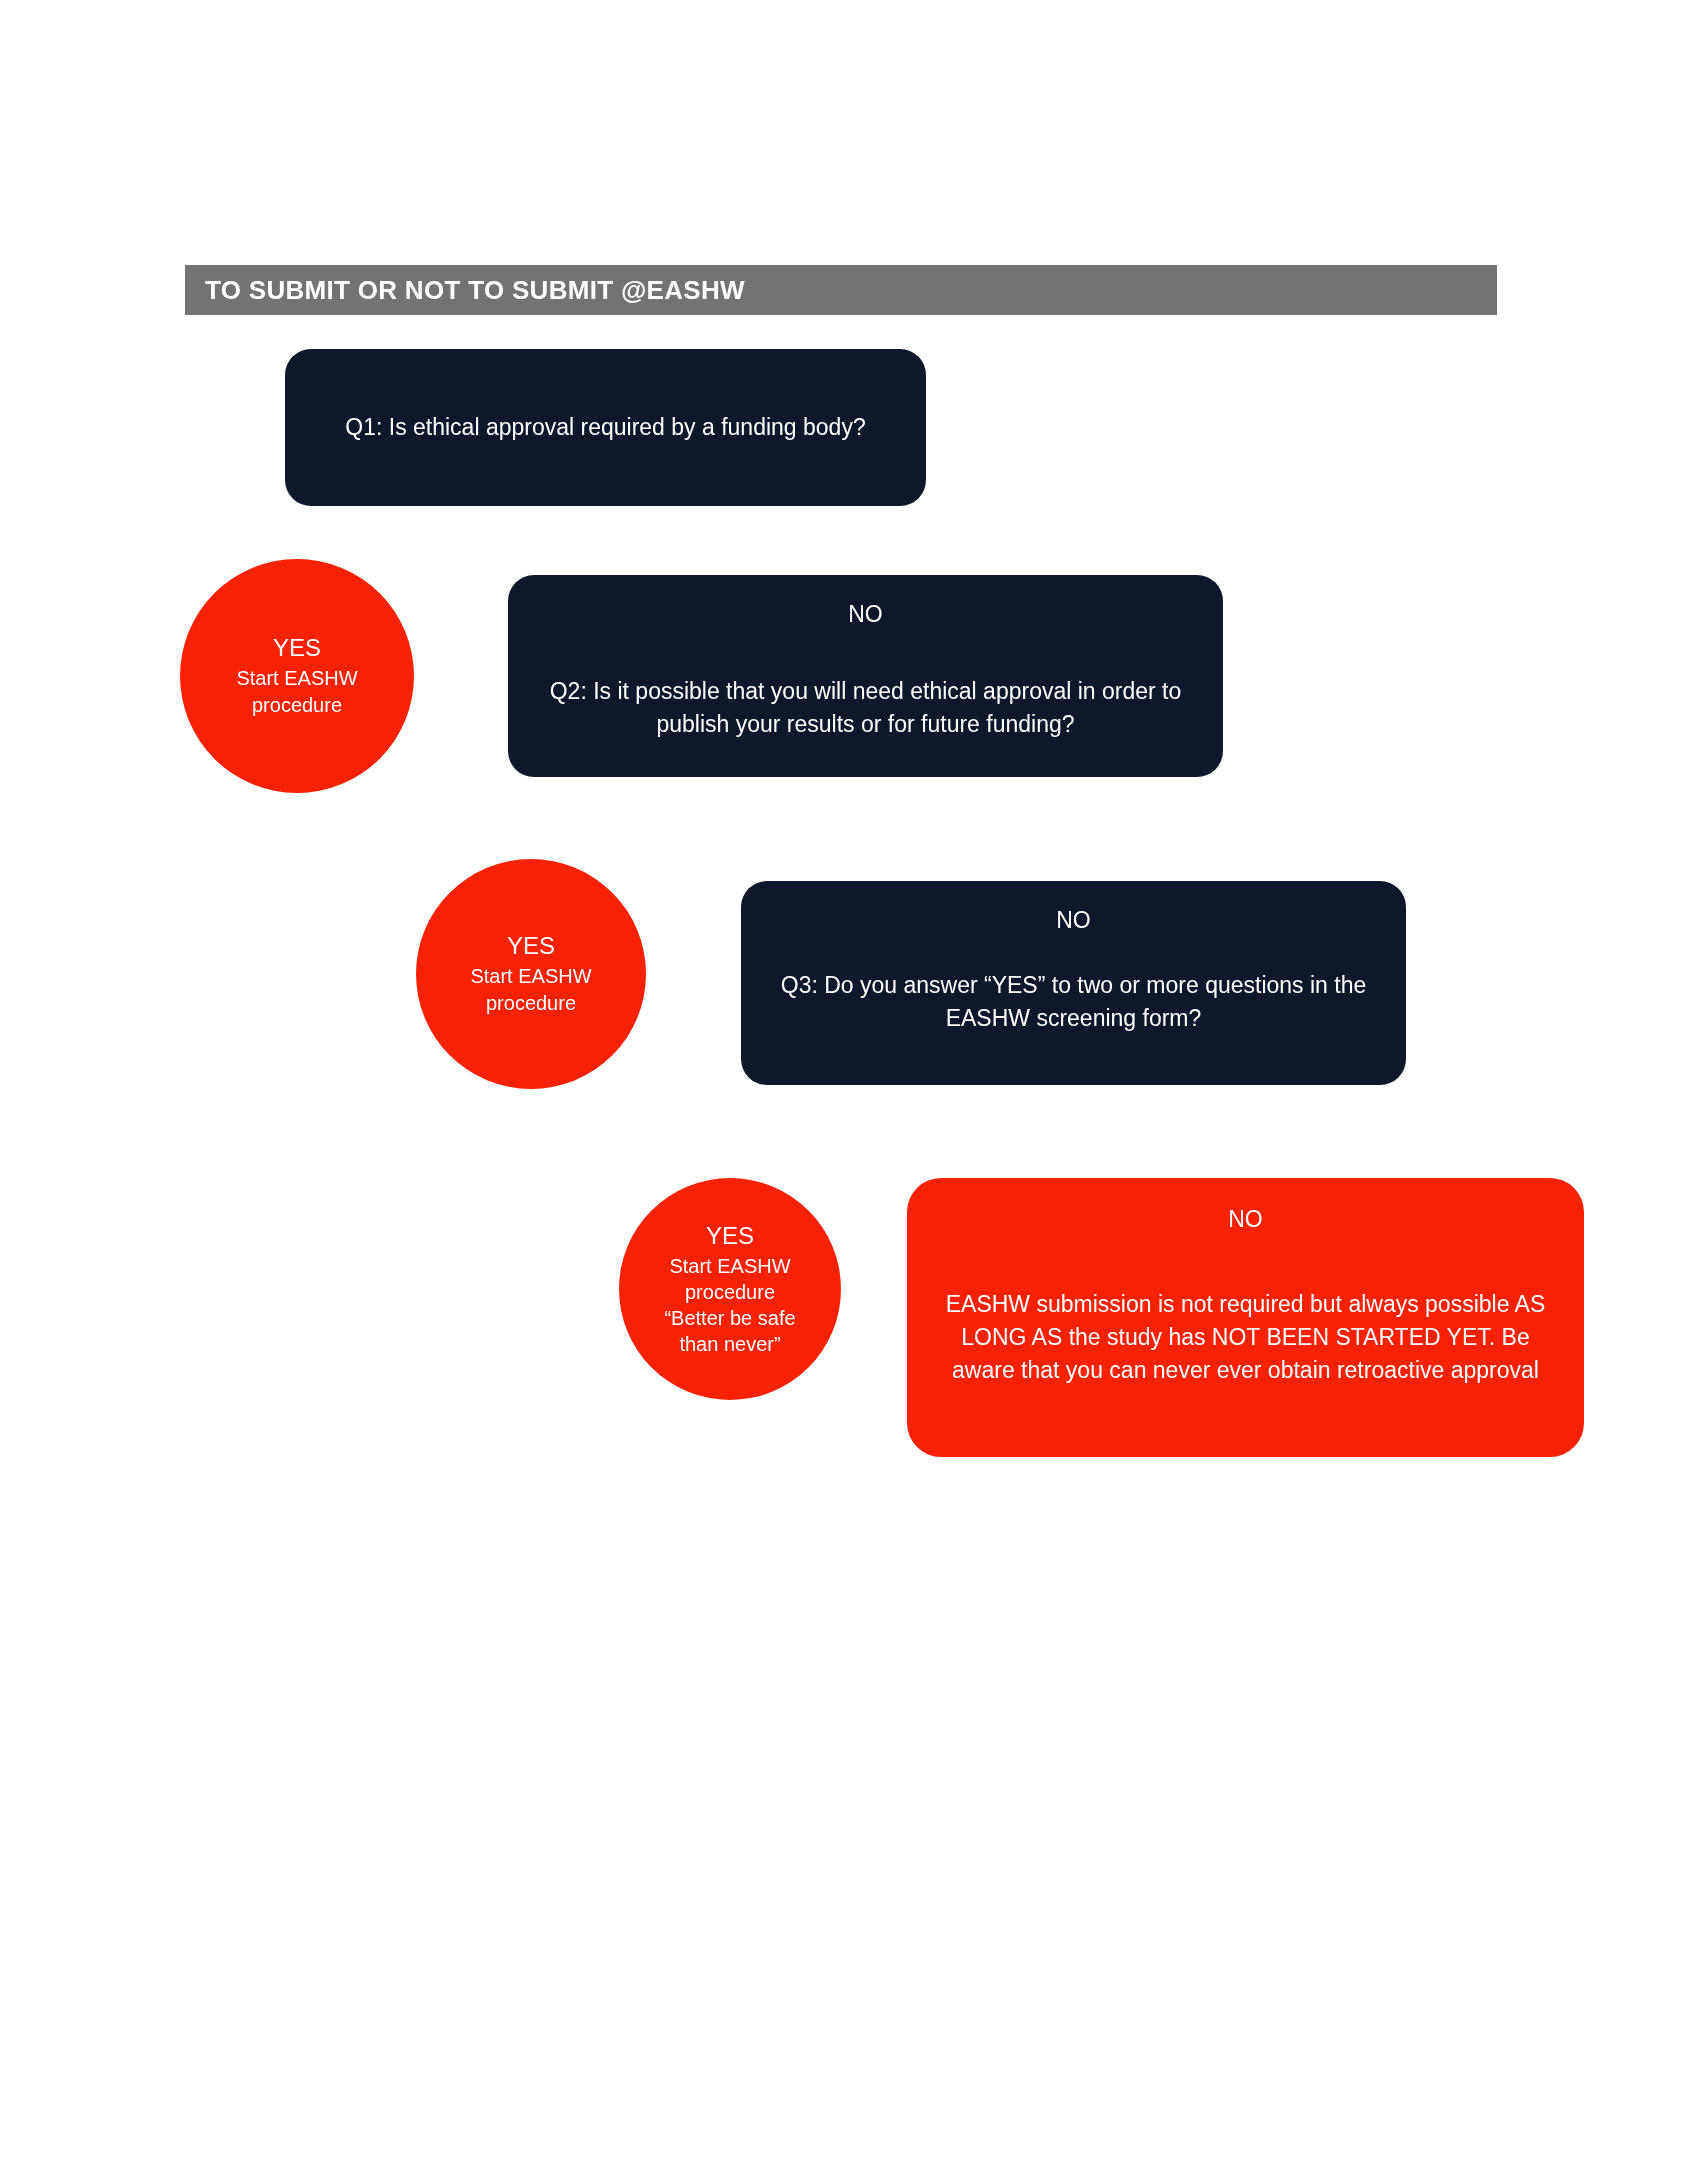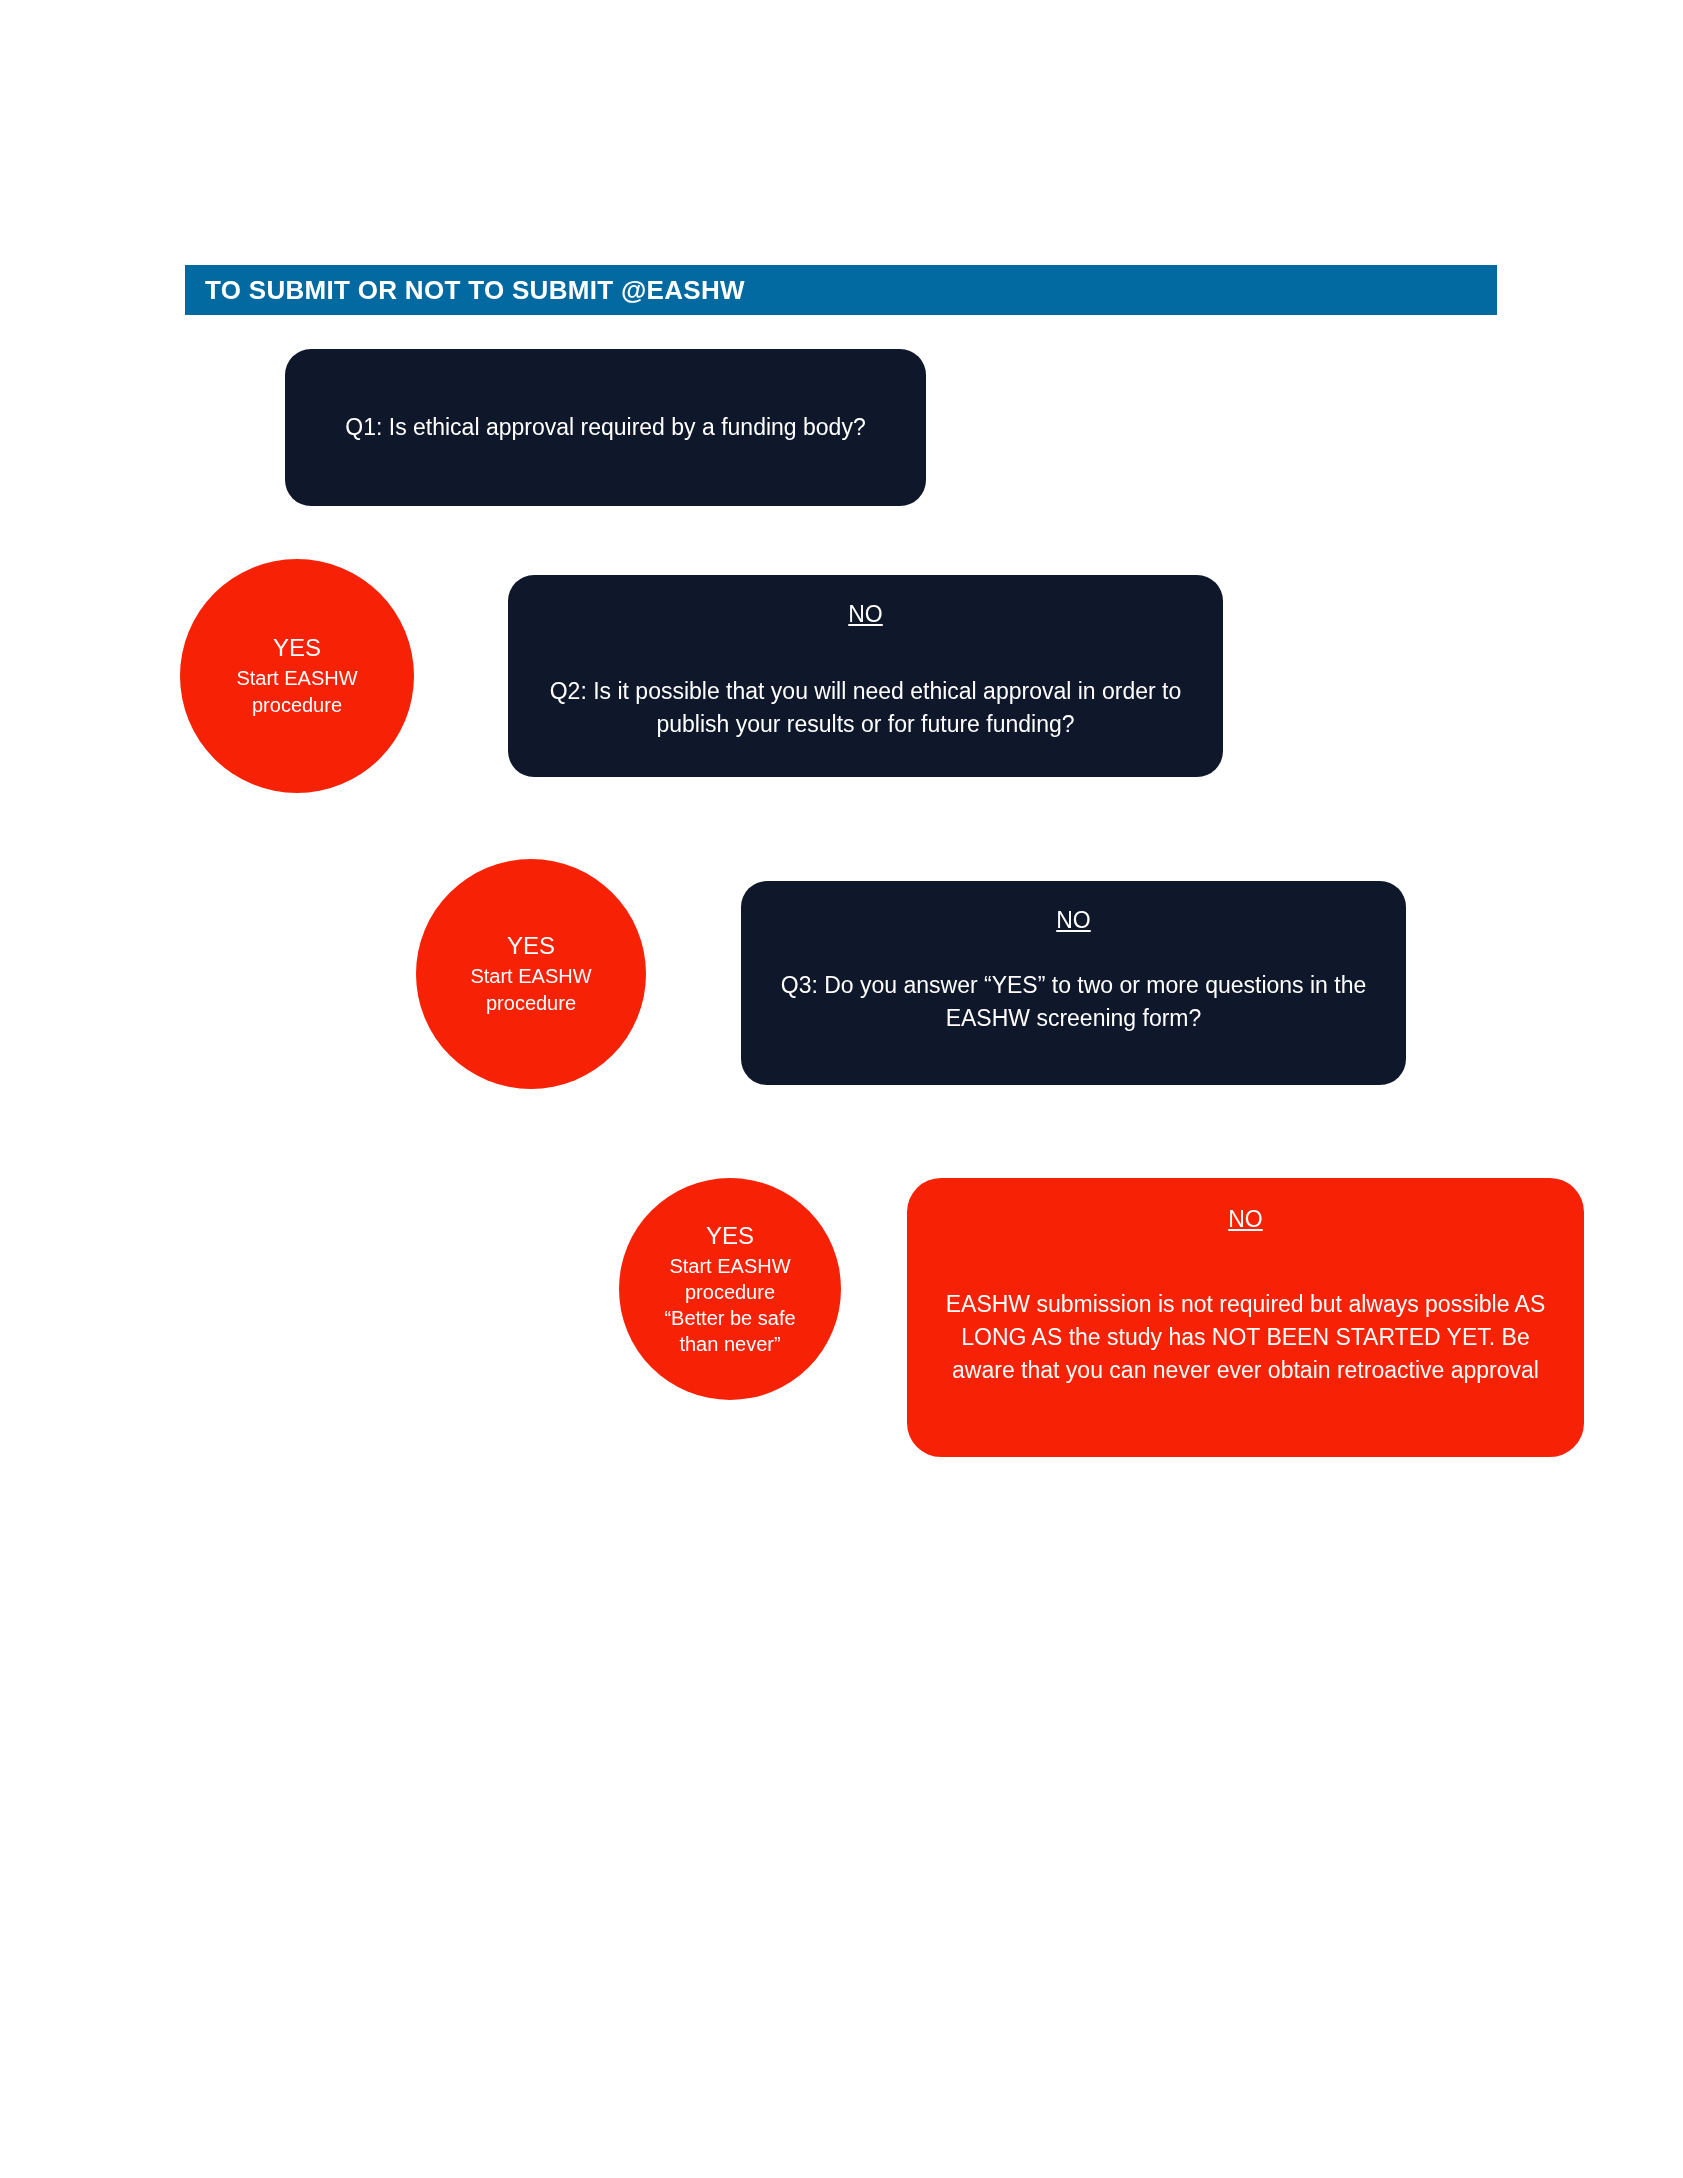--- a/index.html
+++ b/index.html
@@ -21,21 +21,21 @@
     background: #ffffff;
   }
 
   
   .header-banner {
     position: absolute;
     left: 185px;
     top: 265px;
     width: 1312px;
     height: 50px;
-    background: #0369a1;
+    background: #737373;
     display: flex;
     align-items: center;
   }
   .header-title {
     color: #ffffff;
     font-size: 26px;
     font-weight: bold;
     letter-spacing: 0.3px;
     padding-left: 20px;
     white-space: nowrap;
@@ -55,21 +55,20 @@
     text-align: center;
   }
   .node-box.blue { background: #0f172a; }
   .node-box.red  { background: #F72205; }
 
   .branch-label {
     font-size: 23px;
     line-height: 1.2;
     color: #ffffff;
     font-weight: normal;
-    text-decoration: underline;
   }
   .node-text {
     font-size: 23px;
     line-height: 1.45;
     color: #ffffff;
     padding: 0 26px;
     font-weight: normal;
   }
 
   

